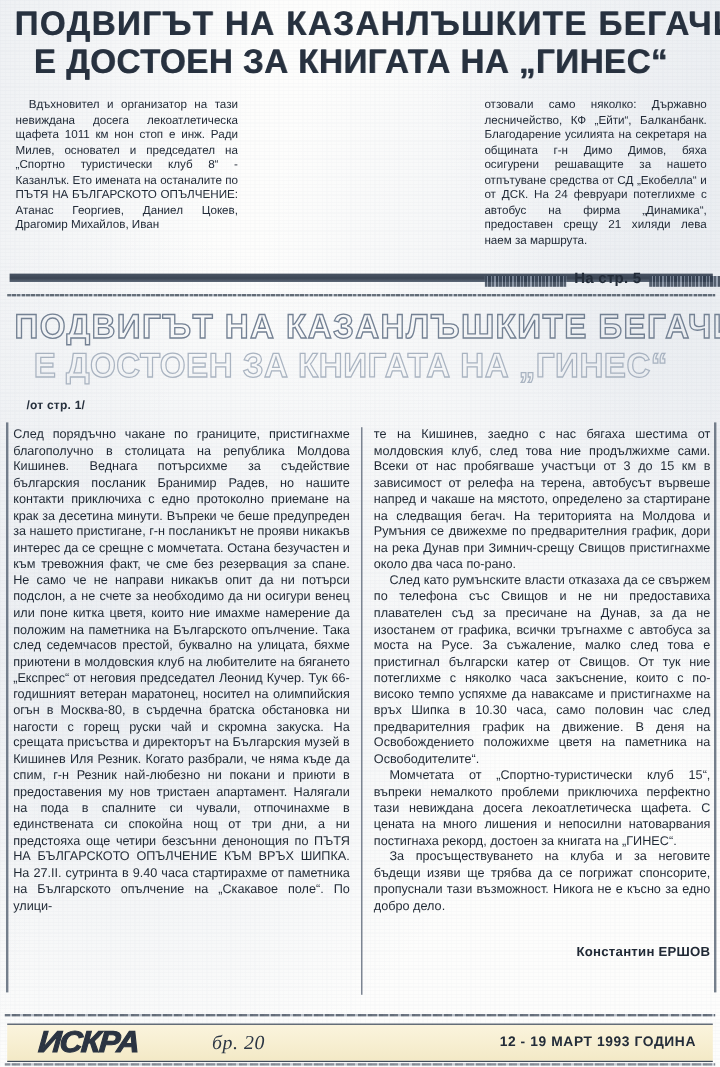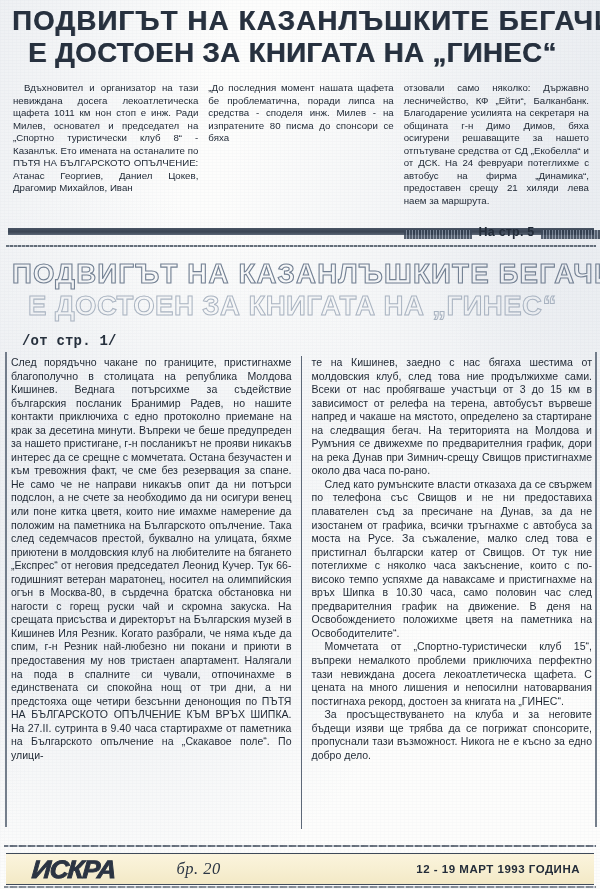--- a/index.html
+++ b/index.html
@@ -148,25 +148,24 @@
   }
   .hl-ghost .hl-line.fade {
     -webkit-text-stroke: 1.05px #9aa6b6;
     opacity: .82;
   }
 
   .jump-line {
     position: absolute;
     top: 333px;
     left: 22px;
-    font-size: 14px;
+    font-size: 10px;
     font-weight: bold;
     color: #26303d;
     letter-spacing: .2px;
-    font-family: Liberation Mono, monospace;
   }
 
   
   .main-block {
     position: absolute;
     top: 356px;
     left: 8px;
     right: 6px;
     bottom: 60px;
     display: flex;
@@ -285,21 +284,20 @@
   <div class="hl-top">
     <div class="hl-line l1">ПОДВИГЪТ НА КАЗАНЛЪШКИТЕ БЕГАЧИ</div>
     <div class="hl-line l2">Е ДОСТОЕН ЗА КНИГАТА НА „ГИНЕС“</div>
   </div>
 
   <div class="top-block">
     <div class="tcol">
       <p class="ind">Вдъхновител и организатор на тази невиждана досега лекоатлетическа щафета 1011 км нон стоп е инж. Ради Милев, основател и председател на „Спортно туристически клуб 8“ - Казанлък. Ето имената на останалите по ПЪТЯ НА БЪЛГАРСКОТО ОПЪЛЧЕНИЕ: Атанас Георгиев, Даниел Цокев, Драгомир Михайлов, Иван</p>
     </div>
     <div class="tcol">
-      <p>„До последния момент нашата щафета бе проблематична, поради липса на средства - споделя инж. Милев - на изпратените 80 писма до спонсори се бяха</p>
     </div>
     <div class="tcol">
       <p>отзовали само няколко: Държавно лесничейство, КФ „Ейти“, Балканбанк. Благодарение усилията на секретаря на общината г-н Димо Димов, бяха осигурени решаващите за нашето отпътуване средства от СД „Екобелла“ и от ДСК. На 24 февруари потеглихме с автобус на фирма „Динамика“, предоставен срещу 21 хиляди лева наем за маршрута.</p>
     </div>
   </div>
 
   <div class="rule-dark"></div>
   <div class="cont-row">
     <span class="cont-dash"></span>
     <span class="cont-label">На стр. 5</span>
@@ -319,20 +317,21 @@
 
   <div class="main-block">
     <div class="mcol left">
       <p class="ind">След порядъчно чакане по границите, пристигнахме благополучно в столицата на република Молдова Кишинев. Веднага потърсихме за съдействие българския посланик Бранимир Радев, но нашите контакти приключиха с едно протоколно приемане на крак за десетина минути. Въпреки че беше предупреден за нашето пристигане, г-н посланикът не прояви никакъв интерес да се срещне с момчетата. Остана безучастен и към тревожния факт, че сме без резервация за спане. Не само че не направи никакъв опит да ни потърси подслон, а не счете за необходимо да ни осигури венец или поне китка цветя, които ние имахме намерение да положим на паметника на Българското опълчение. Така след седемчасов престой, буквално на улицата, бяхме приютени в молдовския клуб на любителите на бягането „Експрес“ от неговия председател Леонид Кучер. Тук 66-годишният ветеран маратонец, носител на олимпийския огън в Москва-80, в сърдечна братска обстановка ни нагости с горещ руски чай и скромна закуска. На срещата присъства и директорът на Българския музей в Кишинев Иля Резник. Когато разбрали, че няма къде да спим, г-н Резник най-любезно ни покани и приюти в предоставения му нов тристаен апартамент. Налягали на пода в спалните си чували, отпочинахме в единствената си спокойна нощ от три дни, а ни предстояха още четири безсънни денонощия по ПЪТЯ НА БЪЛГАРСКОТО ОПЪЛЧЕНИЕ КЪМ ВРЪХ ШИПКА. На 27.II. сутринта в 9.40 часа стартирахме от паметника на Българското опълчение на „Скакавое поле“. По улици-</p>
     </div>
     <div class="mcol right">
       <p>те на Кишинев, заедно с нас бягаха шестима от молдовския клуб, след това ние продължихме сами. Всеки от нас пробягваше участъци от 3 до 15 км в зависимост от релефа на терена, автобусът вървеше напред и чакаше на мястото, определено за стартиране на следващия бегач. На територията на Молдова и Румъния се движехме по предварителния график, дори на река Дунав при Зимнич-срещу Свищов пристигнахме около два часа по-рано.</p>
       <p>След като румънските власти отказаха да се свържем по телефона със Свищов и не ни предоставиха плавателен съд за пресичане на Дунав, за да не изостанем от графика, всички тръгнахме с автобуса за моста на Русе. За съжаление, малко след това е пристигнал български катер от Свищов. От тук ние потеглихме с няколко часа закъснение, които с по-високо темпо успяхме да наваксаме и пристигнахме на връх Шипка в 10.30 часа, само половин час след предварителния график на движение. В деня на Освобождението положихме цветя на паметника на Освободителите“.</p>
       <p>Момчетата от „Спортно-туристически клуб 15“, въпреки немалкото проблеми приключиха перфектно тази невиждана досега лекоатлетическа щафета. С цената на много лишения и непосилни натоварвания постигнаха рекорд, достоен за книгата на „ГИНЕС“.</p>
       <p>За просъществуването на клуба и за неговите бъдещи изяви ще трябва да се погрижат спонсорите, пропуснали тази възможност. Никога не е късно за едно добро дело.</p>
+      <div class="byline">Константин ЕРШОВ</div>
     </div>
   </div>
 
   <div class="footer">
     <div class="foot-rule-top"></div>
     <div class="foot-band">
       <span class="masthead">ИСКРА</span>
       <span class="issue">бр. 20</span>
       <span class="foot-date">12 - 19 МАРТ 1993 ГОДИНА</span>
     </div>

